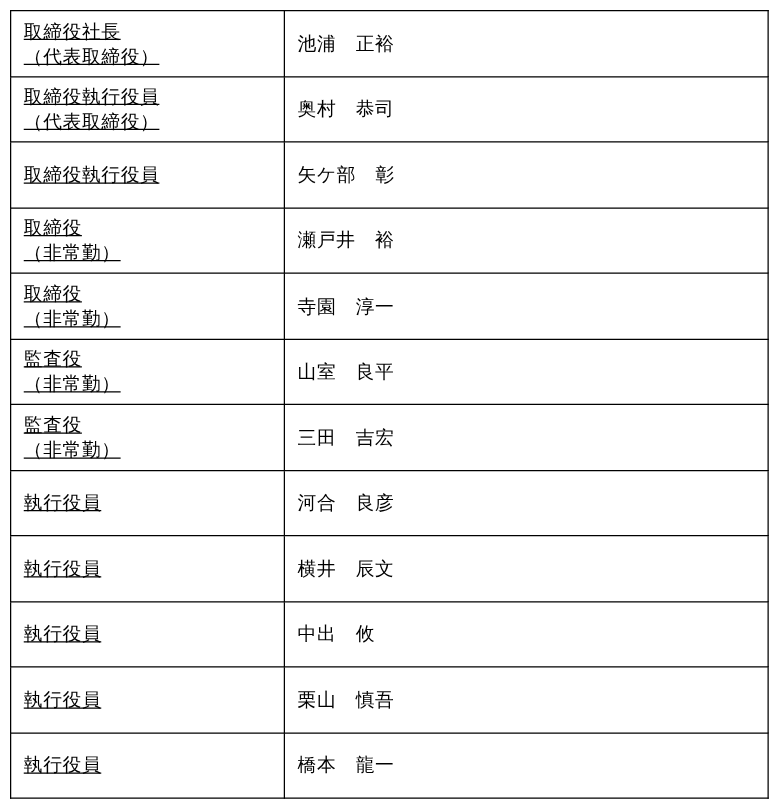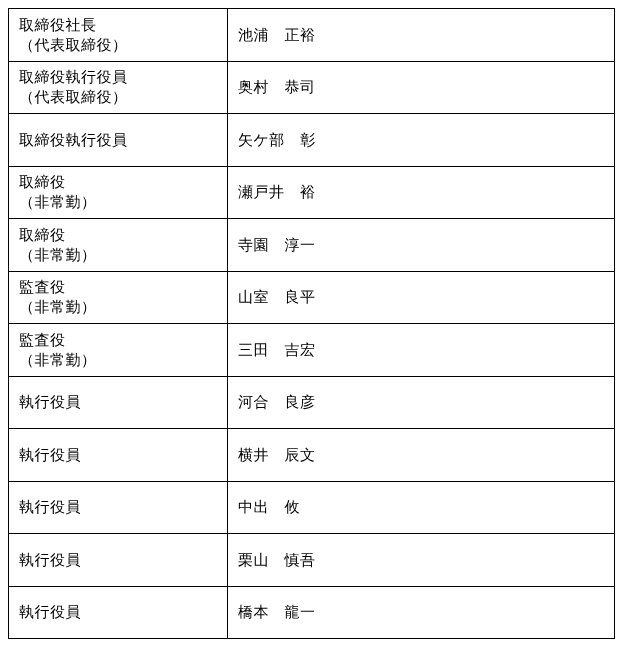--- a/index.html
+++ b/index.html
@@ -33,20 +33,21 @@
     padding: 0 10px;
     font-size: 15px;
     line-height: 1.35;
     letter-spacing: 0.5px;
     color: #000000;
     height: 52.5px;
     box-sizing: border-box;
   }
   td.cell-title {
     padding-left: 11px;
+    text-decoration: underline;
   }
   td.cell-name {
     padding-left: 14px;
   }
   .title-main { display: block; white-space: nowrap; }
   .title-sub  { display: block; white-space: nowrap; }
   .title-sub:empty { display: none; }
   .name-text { display: block; white-space: nowrap; }
 </style>
 </head>

